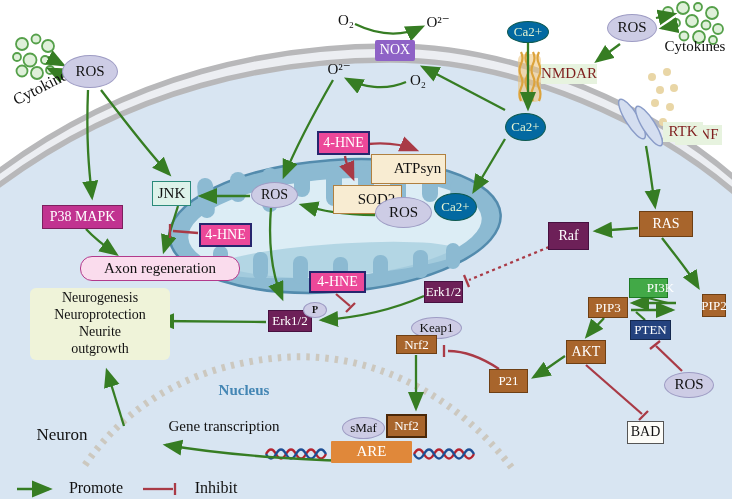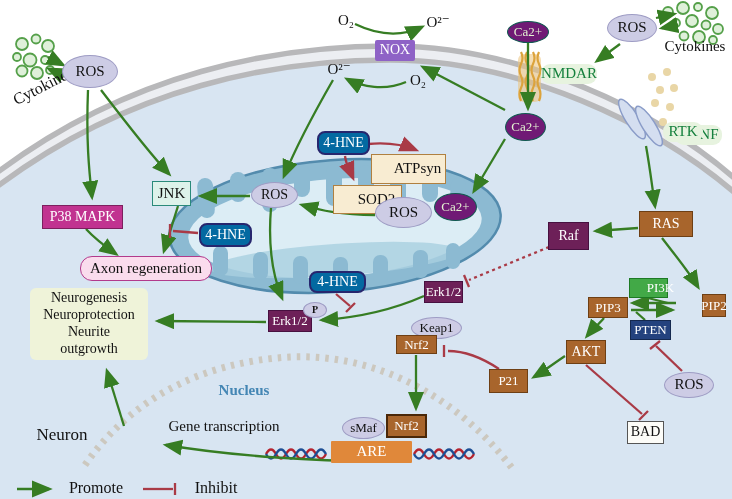--- a/index.html
+++ b/index.html
@@ -2,35 +2,35 @@
 <html><head>
 <meta charset="utf-8">
 <style>
   html,body{margin:0;padding:0;background:#ffffff;}
   #fig{position:relative;width:732px;height:499px;background:#ffffff;overflow:hidden;
        font-family:"Liberation Serif","DejaVu Serif",serif;}
   #art{position:absolute;left:0;top:0;}
   .node{position:absolute;display:flex;align-items:center;justify-content:center;
         text-align:center;box-sizing:border-box;line-height:1.05;}
   .lav,.lavE{background:#cdcce5;border:1.5px solid #9e9cc4;border-radius:50%;color:#111;}
-  .teal{background:#701a75;border:1.5px solid #0f5a50;border-radius:50%;color:#e4f3d2;}
+  .teal{background:#0369a1;border:1.5px solid #0f5a50;border-radius:50%;color:#e4f3d2;}
   .purpleB{background:#8e62c6;color:#fff;border-radius:2px;}
-  .slate{background:#0369a1;border:2px solid #26266e;border-radius:8px;color:#fff;}
+  .slate{background:#ec4899;border:2px solid #26266e;border-radius:0;color:#fff;}
   .cream{background:#f8ecd2;border:1.5px solid #b08040;color:#111;padding-left:18px;}
   .mint{background:#ddf2ea;border:1.5px solid #2a8a7a;color:#111;}
   .magenta{background:#c13390;border:1.5px solid #7d1f5e;color:#fff;}
   .pinkR{background:#fadced;border:1.5px solid #b23a8c;border-radius:12px;color:#111;}
   .pale{background:#eff3d9;border-radius:6px;color:#111;white-space:pre-line;}
   .brown{background:#a8652c;border:1.5px solid #6e3f14;color:#fff;}
   .darkpurple{background:#6d2058;border:1px solid #471040;color:#fff;}
   .greenB{background:#42a947;border:1.5px solid #1d7a24;color:#fff;padding-left:24px;}
   .navy{background:#24427e;border:1.5px solid #15294f;color:#fff;}
   .whiteB{background:#fcfcf8;border:1.5px solid #555;color:#111;}
   .orange{background:#e0883a;color:#fff;border-radius:1px;}
-  .lgreen{background:#e7f3df;color:#15803d;border-radius:9px;}
+  .lgreen{background:#e7f3df;color:#7f1d1d;}
   .plain{color:#111;}
 </style>
 </head>
 <body>
 
 <div id="fig">
 
 <svg id="art" width="732" height="499" viewBox="0 0 732 499">
   <defs>
     <marker id="ag" markerWidth="9" markerHeight="8" refX="7" refY="3.5" orient="auto">
@@ -210,22 +210,22 @@
   <div class="node slate" style="left:317px;top:131px;width:53px;height:24px;font-size:14px;">4-HNE</div>
   <div class="node cream" style="left:371px;top:154px;width:75px;height:30px;font-size:15px;">ATPsyn</div>
   <div class="node cream" style="left:333px;top:185px;width:69px;height:29px;font-size:15px;">SOD2</div>
   <div class="node lavE" style="left:375px;top:197px;width:57px;height:31px;font-size:15px;">ROS</div>
   <div class="node teal" style="left:434px;top:193px;width:43px;height:28px;font-size:13px;">Ca2+</div>
   <div class="node lavE" style="left:251px;top:182px;width:47px;height:26px;font-size:14px;">ROS</div>
 
   <div class="node mint" style="left:152px;top:181px;width:39px;height:25px;font-size:15px;">JNK</div>
   <div class="node magenta" style="left:42px;top:205px;width:81px;height:24px;font-size:14px;">P38 MAPK</div>
   <div class="node slate" style="left:199px;top:223px;width:53px;height:24px;font-size:14px;">4-HNE</div>
-  <div class="node pinkR" style="left:80px;top:256px;width:132px;height:25px;font-size:15px;">Axon regeneration</div>
-  <div class="node pale" style="left:30px;top:288px;width:118px;height:72px;font-size:14px;line-height:1.2;">Neurogenesis
+  <div class="node pinkR" style="left:80px;top:256px;width:160px;height:25px;font-size:15px;">Axon regeneration</div>
+  <div class="node pale" style="left:30px;top:288px;width:140px;height:72px;font-size:14px;line-height:1.2;">Neurogenesis
 Neuroprotection
 Neurite
 outgrowth</div>
 
   <div class="node teal" style="left:507px;top:21px;width:42px;height:22px;font-size:13px;">Ca2+</div>
   <div class="node lgreen" style="left:541px;top:64px;width:56px;height:20px;font-size:15px;">NMDAR</div>
   <div class="node teal" style="left:505px;top:113px;width:41px;height:28px;font-size:13px;">Ca2+</div>
 
   <div class="node lavE" style="left:607px;top:14px;width:50px;height:28px;font-size:15px;">ROS</div>
   <div class="node plain" style="left:661px;top:38px;width:68px;height:18px;font-size:15px;">Cytokines</div>

